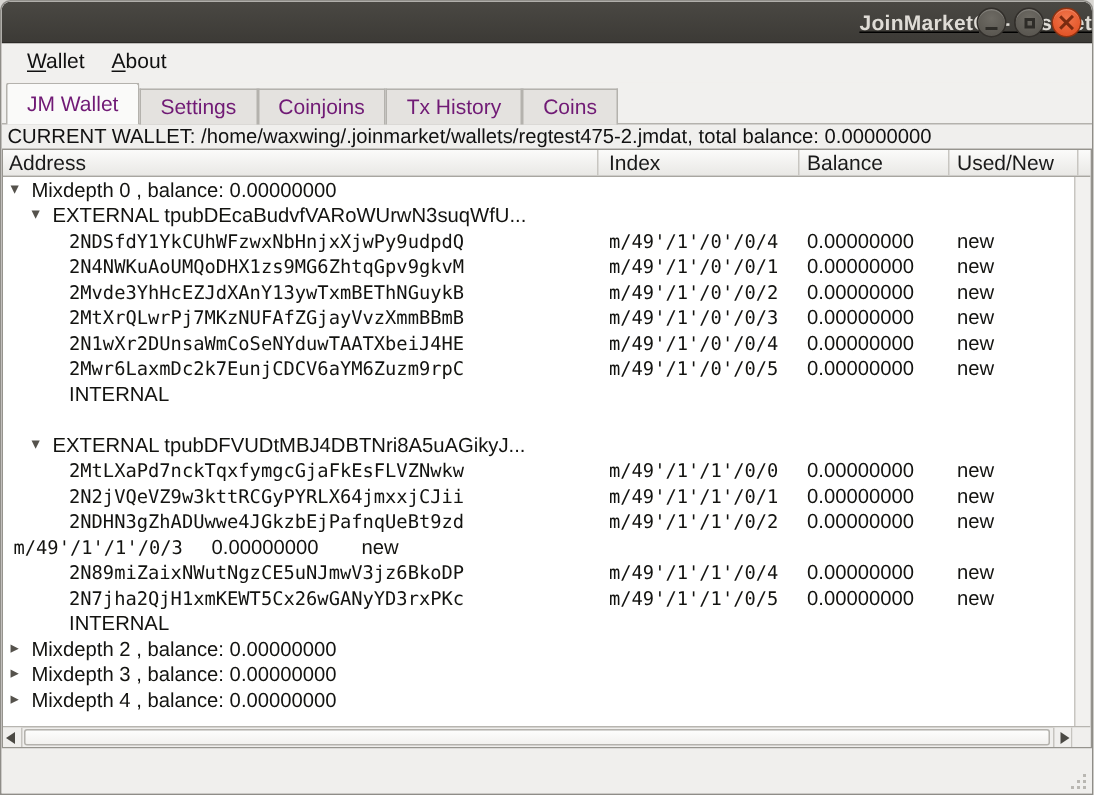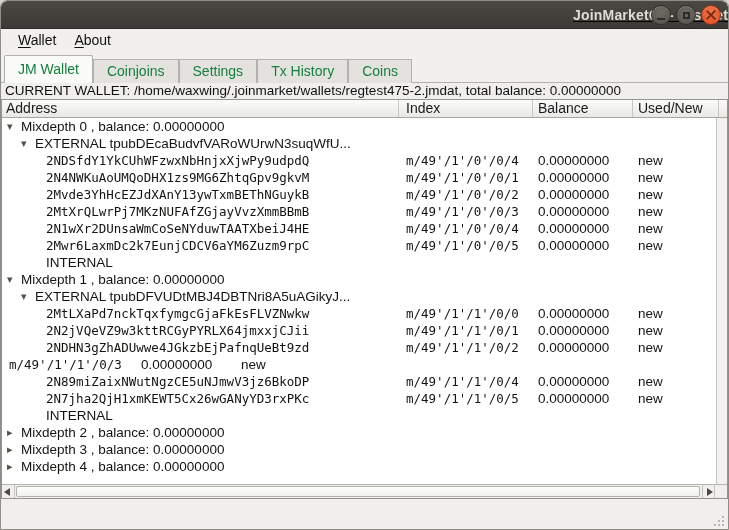--- a/index.html
+++ b/index.html
@@ -30,21 +30,21 @@
   .i-close:before,.i-close:after{ content:""; position:absolute; left:4px; top:-1px; width:2.4px; height:12px; background:#7a2b10; }
   .i-close:before{ transform:rotate(45deg);} .i-close:after{ transform:rotate(-45deg);}
   
   .menubar{ height:26px; flex:0 0 26px; background:#f1f0ee; display:flex; padding-left:8px; }
   .menu-item{ font-size:14px; color:#111; padding:3px 9px; }
   .menu-item u{ text-decoration:underline; text-underline-offset:2px; }
   
   .tabbar{ height:28px; flex:0 0 28px; background:#f1f0ee; position:relative;
     display:flex; align-items:flex-end; padding-left:3px; }
   .tabbar:after{ content:""; position:absolute; left:0; right:0; bottom:0; height:1px; background:#b4b2ad; }
-  .tab{ font-size:14px; color:#15803d; text-align:center;
+  .tab{ font-size:14px; color:#701a75; text-align:center;
     border:1px solid #b4b2ad; border-bottom:none; background:#e4e2df;
     height:24px; padding:3px 13px 0 13px; position:relative; z-index:1; }
   .tab.active{ height:28px; padding-top:5px; background:#fafaf9; z-index:2;
     border-radius:2px 2px 0 0; }
   
   .wallet-line{ flex:0 0 16px; font-size:13.5px; color:#111; padding:0 0 0 4px;
     white-space:nowrap; overflow:hidden; line-height:15px; }
   
   .tree{ flex:1 1 auto; margin:0; border:1px solid #96948e; background:#fff;
     display:flex; flex-direction:column; overflow:hidden; position:relative; }
@@ -110,22 +110,22 @@
     </div>
   </div>
 
   <div class="menubar">
     <div class="menu-item"><u>W</u>allet</div>
     <div class="menu-item"><u>A</u>bout</div>
   </div>
 
   <div class="tabbar">
     <div class="tab active">JM Wallet</div>
+    <div class="tab">Settings</div>
     <div class="tab">Coinjoins</div>
-    <div class="tab">Settings</div>
     <div class="tab">Tx History</div>
     <div class="tab">Coins</div>
   </div>
 
   <div class="wallet-line">CURRENT WALLET: /home/waxwing/.joinmarket/wallets/regtest475-2.jmdat, total balance: 0.00000000</div>
 
   <div class="tree">
     <div class="tree-header">
       <div class="th c-addr">Address</div>
       <div class="th c-index">Index</div>
@@ -182,21 +182,20 @@
           <div class="cell c-bal">0.00000000</div>
           <div class="cell c-status">new</div>
         </div>
         <div class="row label">
           <div class="cell c-addr"><span class="plain">INTERNAL</span></div>
           <div class="cell c-index mono"></div>
           <div class="cell c-bal"></div>
           <div class="cell c-status"></div>
         </div>
         <div class="row mixdepth">
-          <div class="cell c-addr"><span class="expander">▾</span><span class="plain">Mixdepth 1 , balance: 0.00000000</span></div>
           <div class="cell c-index mono"></div>
           <div class="cell c-bal"></div>
           <div class="cell c-status"></div>
         </div>
         <div class="row branch">
           <div class="cell c-addr"><span class="expander">▾</span><span class="plain">EXTERNAL tpubDFVUDtMBJ4DBTNri8A5uAGikyJ...</span></div>
           <div class="cell c-index mono"></div>
           <div class="cell c-bal"></div>
           <div class="cell c-status"></div>
         </div>

